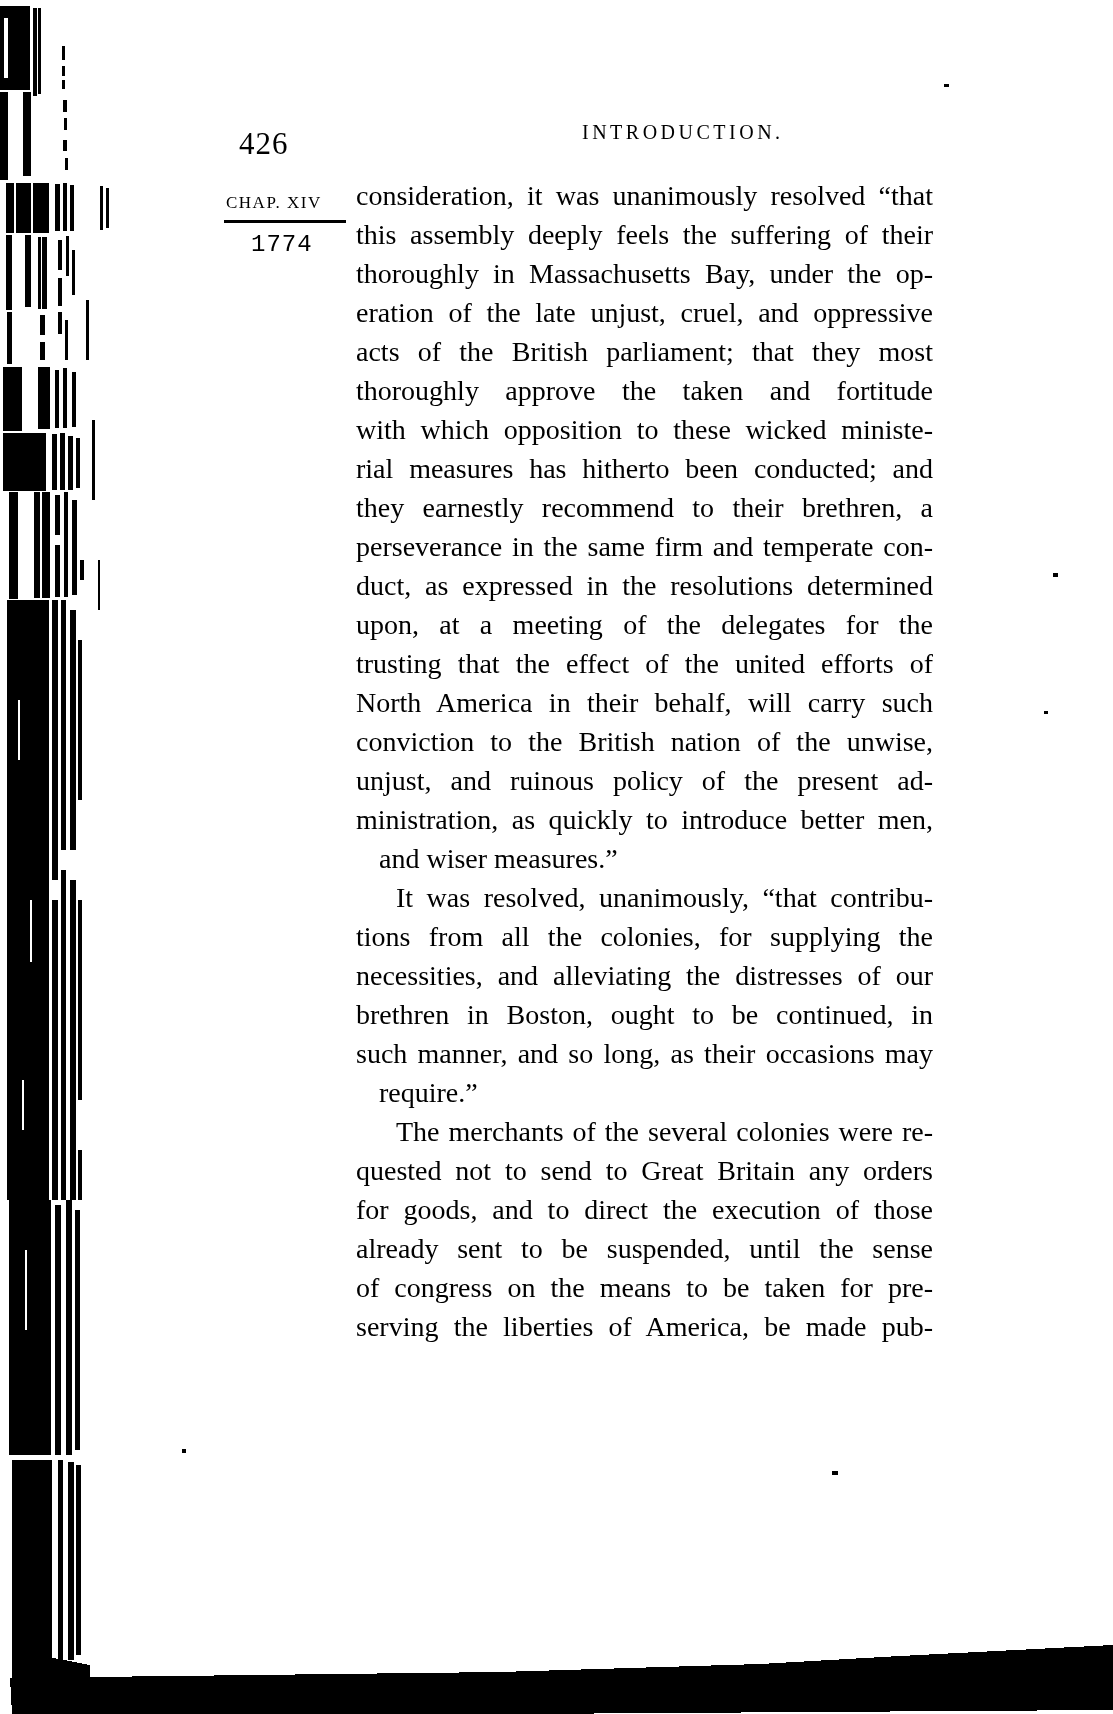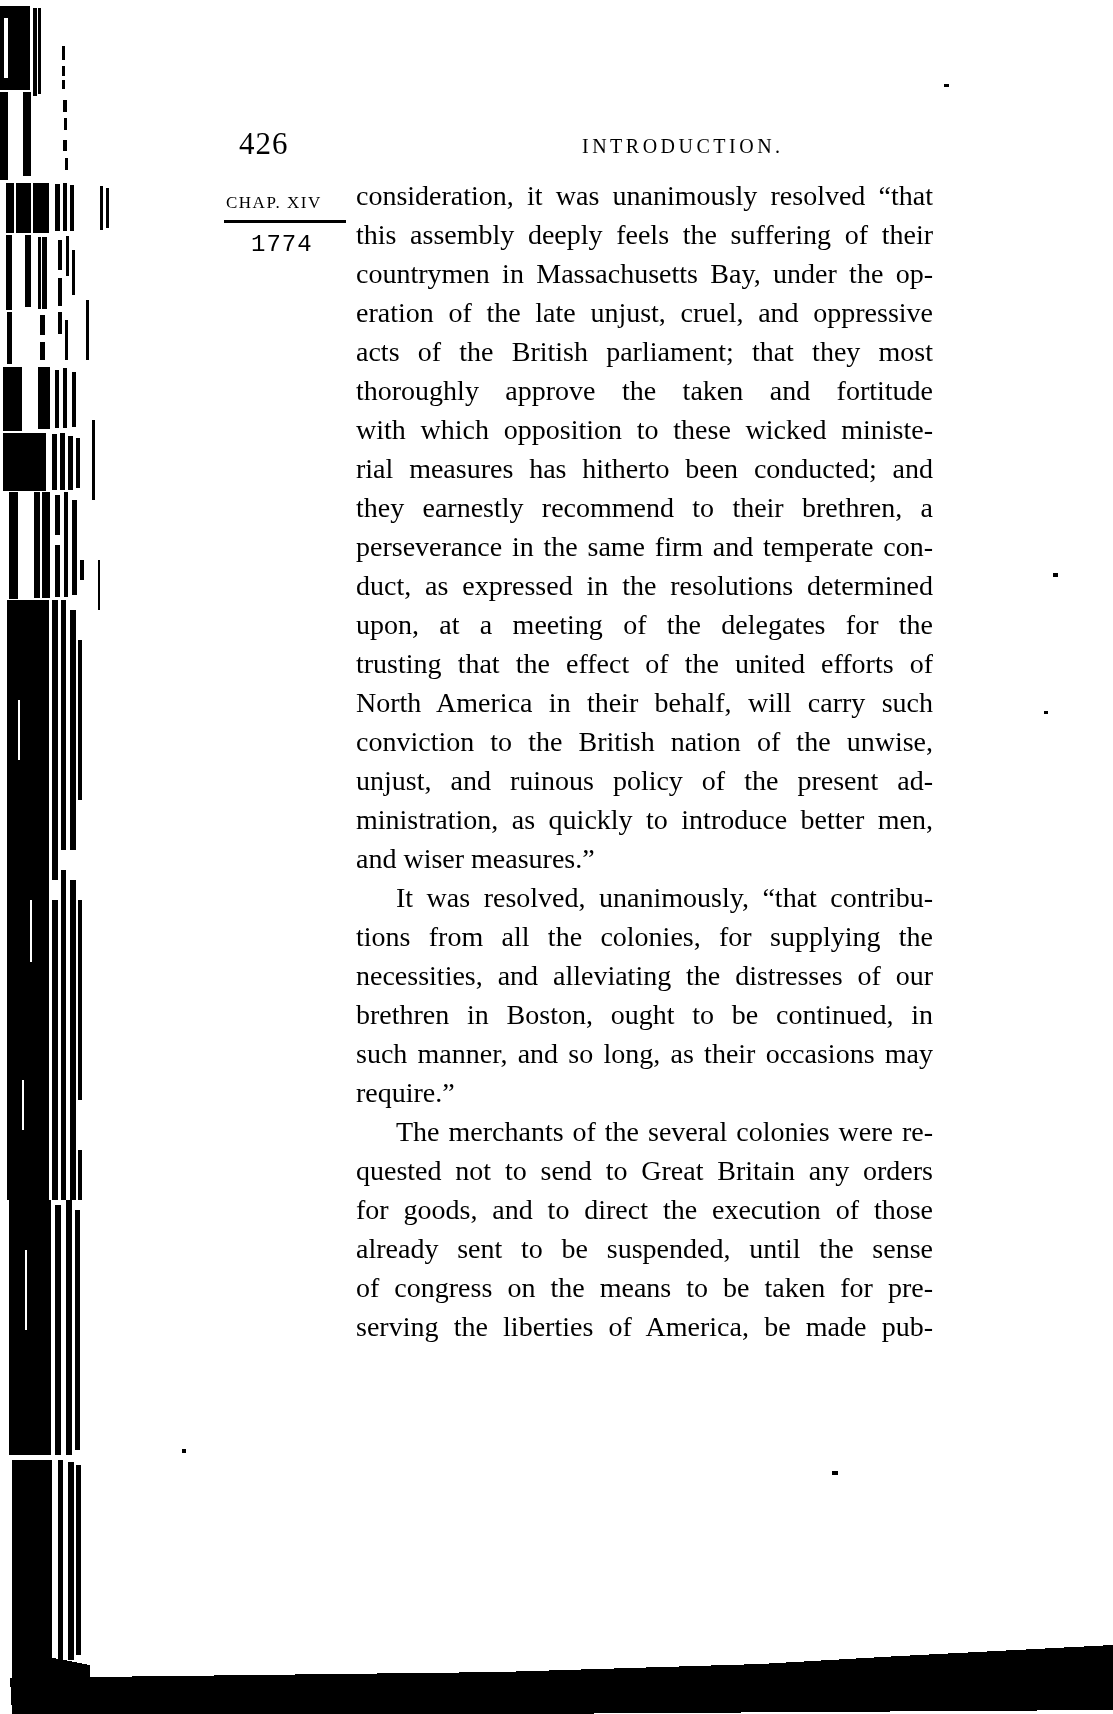--- a/index.html
+++ b/index.html
@@ -28,21 +28,21 @@
     position: absolute;
     left: 220px;
     top: 126px;
     font-size: 31px;
     letter-spacing: 1px;
     margin-left: 19px;
   }
   .running-head {
     position: absolute;
     left: 582px;
-    top: 135px;
+    top: 121px;
     font-size: 20px;
     letter-spacing: 3.5px;
     white-space: nowrap;
   }
   .margin-chapter {
     position: absolute;
     left: 226px;
     top: 193px;
     font-size: 17px;
     letter-spacing: 1.5px;
@@ -73,21 +73,21 @@
   .paragraph { margin: 0; }
   .line {
     height: 39px;
     line-height: 39px;
     font-size: 28px;
     text-align: justify;
     text-align-last: justify;
     overflow: hidden;
     white-space: normal;
   }
-  .line.flush { text-align-last: left; }
+  .line.flush { text-align-last: left; margin-left: 23px; }
   .line.indent { text-indent: 40px; }
 </style>
 </head>
 <body>
 
 <div class="page">
 
   <svg class="scan-artifacts" width="1113" height="1714" viewBox="0 0 1113 1714" shape-rendering="crispEdges">
     <g fill="#000000">
 
@@ -195,21 +195,21 @@
   <div class="running-head">INTRODUCTION.</div>
 
   <div class="margin-chapter">CHAP. XIV</div>
   <div class="margin-rule"></div>
   <div class="margin-year">1774</div>
 
   <div class="body-text">
       <div class="paragraph">
         <div class="line">consideration, it was unanimously resolved “that</div>
         <div class="line">this assembly deeply feels the suffering of their</div>
-        <div class="line">countrymen in Massachusetts Bay, under the op-</div>
+        <div class="line">thoroughly in Massachusetts Bay, under the op-</div>
         <div class="line">eration of the late unjust, cruel, and oppressive</div>
         <div class="line">acts of the British parliament; that they most</div>
         <div class="line">thoroughly approve the taken and fortitude</div>
         <div class="line">with which opposition to these wicked ministe-</div>
         <div class="line">rial measures has hitherto been conducted; and</div>
         <div class="line">they earnestly recommend to their brethren, a</div>
         <div class="line">perseverance in the same firm and temperate con-</div>
         <div class="line">duct, as expressed in the resolutions determined</div>
         <div class="line">upon, at a meeting of the delegates for the</div>
         <div class="line">trusting that the effect of the united efforts of</div>

